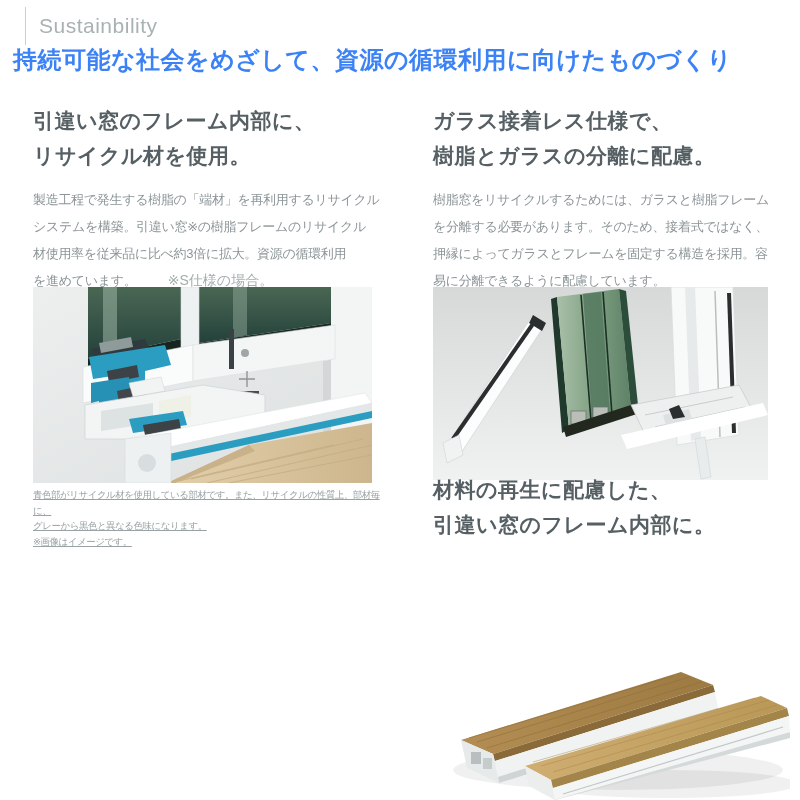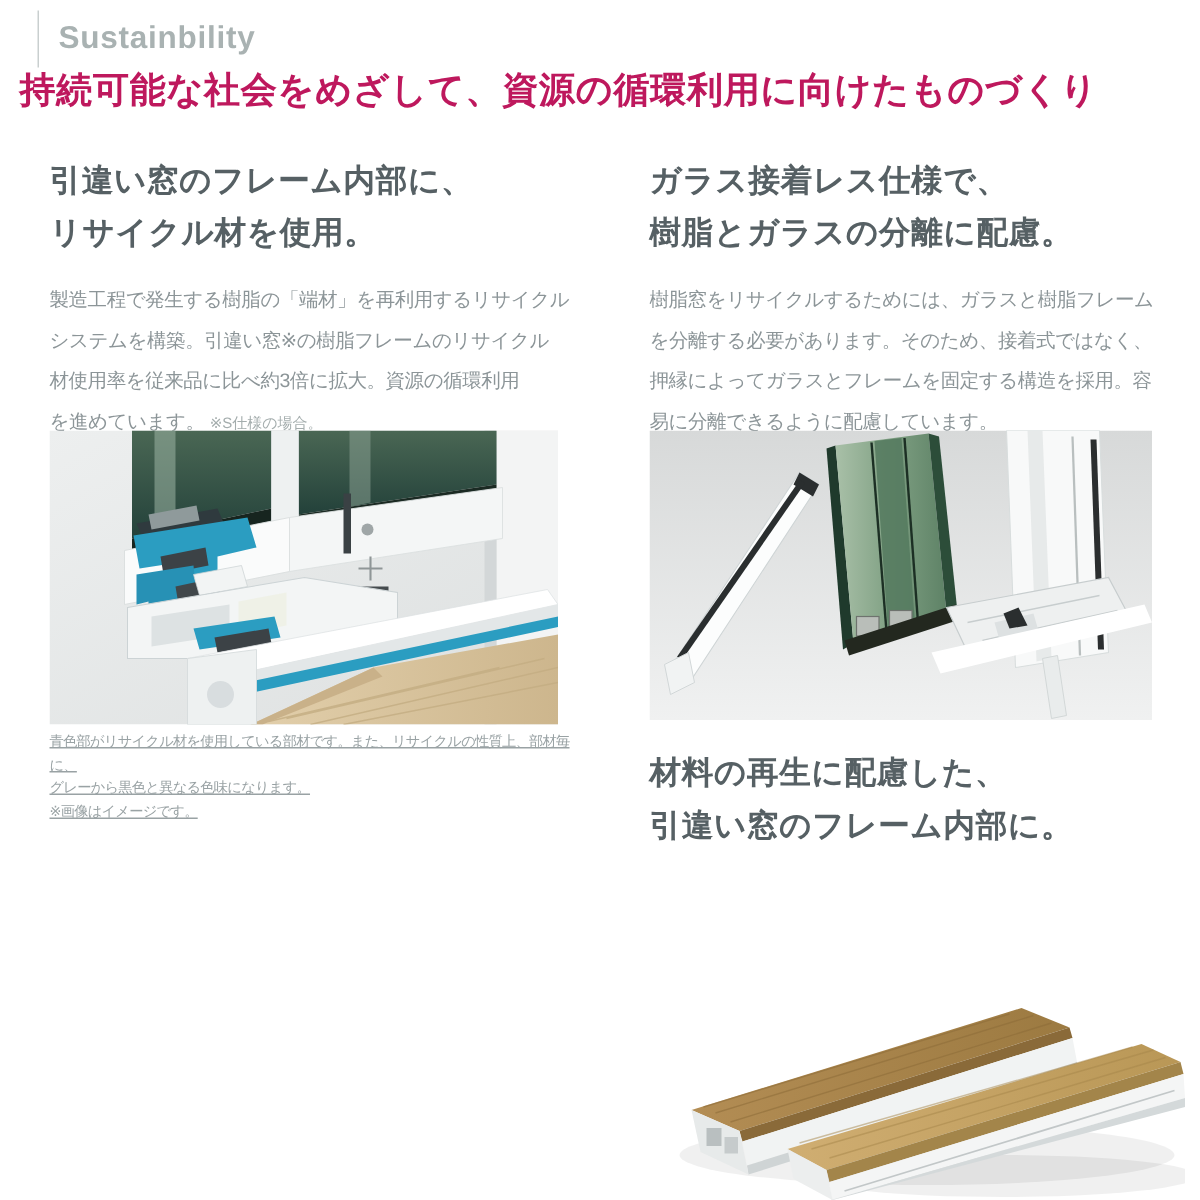--- a/index.html
+++ b/index.html
@@ -8,39 +8,39 @@
     position:relative; background:#ffffff; overflow:hidden;
     font-family:"Liberation Sans","DejaVu Sans",sans-serif;
     -webkit-font-smoothing:antialiased;
   }
   .pre { white-space:pre-line; }
 
   
   .hdr { position:absolute; left:13px; top:7px; display:flex; align-items:center; }
   .hdr-jp { font-size:19px; font-weight:bold; color:#4c5b5e; letter-spacing:1px; }
   .hdr-div { width:1px; height:38px; background:#c9cfcf; margin:0 13px 0 12px; }
-  .hdr-en { font-size:21px; font-weight:bold; color:#a9b2b2; letter-spacing:0.5px; }
+  .hdr-en { font-size:21px; font-weight:normal; color:#a9b2b2; letter-spacing:0.5px; }
 
   .lead {
     position:absolute; left:13px; top:44px; width:780px;
-    font-size:24px; font-weight:bold; color:#be185d; letter-spacing:0.5px;
+    font-size:24px; font-weight:bold; color:#3b82f6; letter-spacing:0.5px;
   }
 
   
   .col { position:absolute; width:360px; }
   .col-l1 { left:33px;  top:103px; }
   .col-r1 { left:433px; top:103px; }
-  .col-r2 { left:433px; top:498px; }
+  .col-r2 { left:433px; top:472px; }
 
   .h2 { font-size:21px; font-weight:600; color:#566064; line-height:35px; letter-spacing:0.5px; }
   .body-txt {
     margin-top:13px; font-size:13px; line-height:27px; color:#8c9598;
     letter-spacing:-0.3px;
   }
-  .note { font-size:10px; color:#a4adad; letter-spacing:0; }
+  .note { font-size:14px; color:#a4adad; letter-spacing:0;margin-left:28px; }
 
   .fig { position:absolute; display:block; }
   .fig-l  { left:33px;  top:287px; width:339px; height:196px; }
   .fig-r  { left:433px; top:287px; width:335px; height:193px; }
   .fig-b  { left:433px; top:648px; width:357px; height:152px; }
   .fig svg { display:block; width:100%; height:100%; }
 
   .caption {
     position:absolute; left:33px; top:487px; width:352px;
     font-size:9.5px; line-height:15.5px; color:#99a2a4; letter-spacing:-0.5px;text-decoration:underline;

